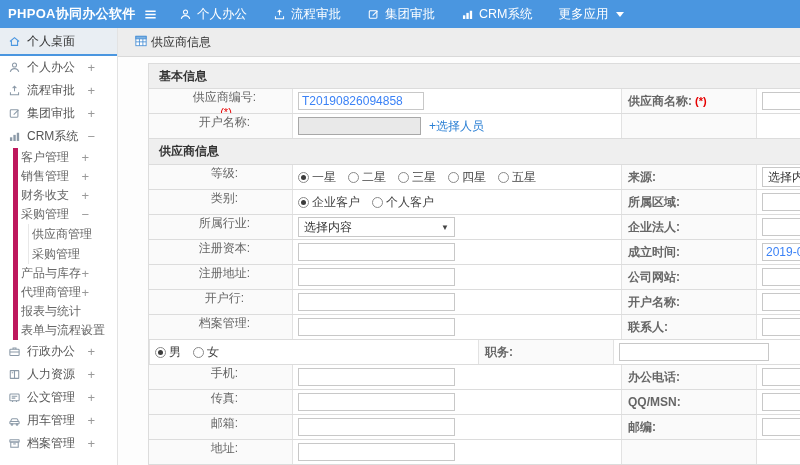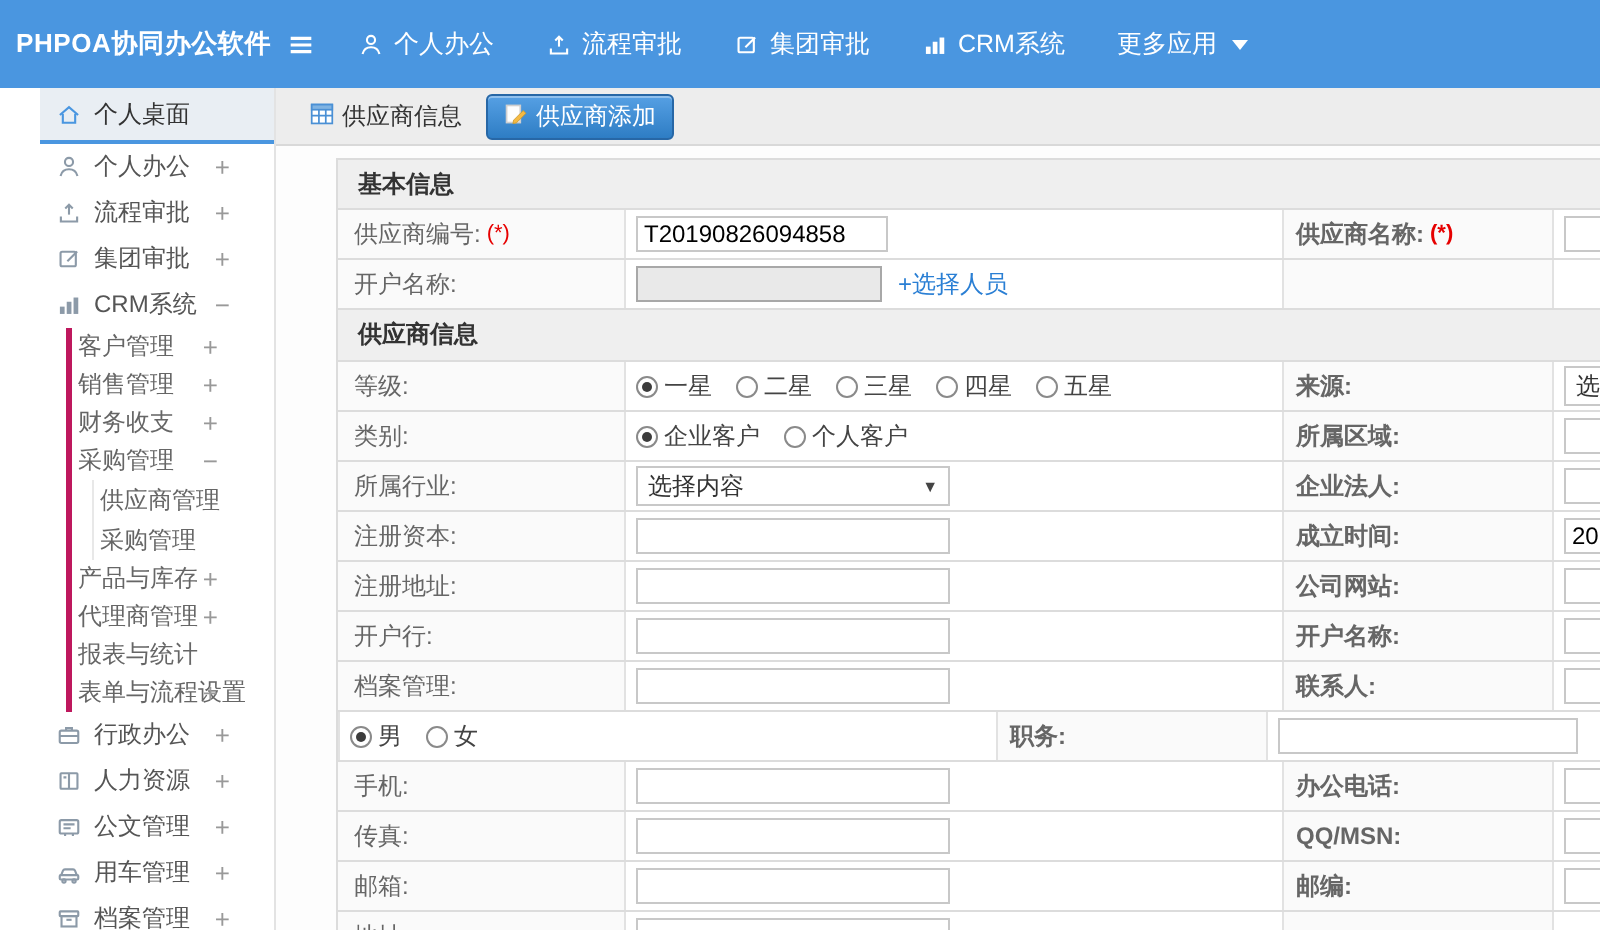--- a/index.html
+++ b/index.html
@@ -1,64 +1,64 @@
 <!DOCTYPE html>
 <html style="--c-top: #4a96e0; --c-tab: #2e7dc4; --c-link: #2a7fd4; --c-req: #e60000;"><head>
 <meta charset="utf-8">
 <style>
   * { box-sizing:border-box; margin:0; padding:0; }
   html,body { width:800px; height:465px; overflow:hidden; background:#fff;
     font-family:"Liberation Sans","DejaVu Sans",sans-serif; font-size:12px; color:#333; }
 
   
-  .topbar { height:44px; background:var(--c-top,#4a96e0); display:flex; align-items:center; color:#fff; }
+  .topbar { height:28px; background:var(--c-top,#4a96e0); display:flex; align-items:center; color:#fff; }
   .logo { width:128px; padding-left:8px; font-size:13px; font-weight:bold; letter-spacing:.3px; white-space:nowrap; }
   .menu-toggle { width:24px; margin-left:10px; margin-right:4px; display:flex; justify-content:center; align-items:center; cursor:pointer; }
   .topnav { display:flex; align-items:center; height:100%; }
   .nav-item { display:flex; align-items:center; gap:5px; padding:0 13px; height:100%; font-size:12.5px; cursor:pointer; white-space:nowrap; }
   .nav-item svg { display:block; }
   .caret { margin-left:3px; display:flex; }
 
   
-  .layout { display:flex; height:437px;margin-left:20px; }
+  .layout { display:flex; height:437px; }
   .sidebar { width:118px; flex:none; background:#fff; border-right:1px solid #e3e3e3; overflow:hidden; }
   .main { flex:1; overflow:hidden; background:#fdfdfd; }
 
   
   .snav-item { position:relative; height:23px; display:flex; align-items:center; color:#555; cursor:pointer; white-space:nowrap; }
   .snav-item .icn { position:absolute; left:8px; width:14px; height:14px; color:#8c9aa8; display:flex; align-items:center; }
   .snav-item .lbl { margin-left:27px; }
   .snav-item.active { height:28px; background:#e9eef3; color:#333; border-bottom:2px solid var(--c-top,#4a96e0); }
   .snav-item.active .icn { color:var(--c-top,#4a96e0); }
   .expander { position:absolute; right:22px; color:#999; font-size:13px; line-height:1; cursor:pointer; }
-  .submenu { border-left:3px solid #be185d; margin-left:13px; }
+  .submenu { border-left:5px solid #be185d; margin-left:13px; }
   .sub-item { position:relative; height:19px; display:flex; align-items:center; color:#666; padding-left:3px; cursor:pointer; white-space:nowrap; }
   .sub-item .expander { right:28px; }
   .subsub { border-left:1px solid #e8e8e8; margin-left:10px;text-align:right; }
   .subsub .sub-item { height:20px; }
 
   
   .tabstrip { height:29px; background:#ededed; border-bottom:1px solid #d9d9d9; display:flex; align-items:center; padding-left:13px; gap:8px; }
   .tab { display:flex; align-items:center; gap:4px; font-size:12px; color:#333; cursor:pointer; padding:3px 4px; white-space:nowrap; }
   .tab.active { background:linear-gradient(#56a0e4,var(--c-tab,#2e7dc4)); border:1px solid #2767a6; border-radius:3px; color:#fff; padding:2px 8px; box-shadow:inset 0 1px 0 rgba(255,255,255,.35); }
 
   
   .form-wrap { margin:6px 0 0 30px; width:1058px; background:#fff; }
   .sec-header { height:26px; line-height:24px; background:#efefef; border:1px solid #dcdcdc; font-weight:bold; color:#333; padding-left:10px; }
   .sec-header + .frow, .frow + .sec-header { border-top:none; }
   .frow { display:flex; height:25px; border:1px solid #dcdcdc; border-top:none; align-items:stretch; background:#fff; }
   .fcell { display:flex; align-items:center; overflow:hidden; }
   .fl { background:#fafafa; color:#666; }
-  .fl1 { width:143px; padding-left:8px; }
+  .fl1 { width:143px; padding-left:8px;flex-direction:column; }
   .ff1 { width:330px; padding-left:5px; border-left:1px solid #e2e2e2; border-right:1px solid #e2e2e2; }
   .fl2 { width:135px; padding-left:6px; border-right:1px solid #e2e2e2;font-weight:bold; }
   .ff2 { flex:1; padding-left:5px; }
   .req { color:var(--c-req,#e60000); margin-left:3px; font-size:11px; }
 
-  input.txt { height:18px; border:1px solid #c8c8c8; padding:0 3px; font-size:12px; color:#000000; background:#fff; font-family:inherit; }
+  input.txt { height:18px; border:1px solid #c8c8c8; padding:0 3px; font-size:12px; color:#3b82f6; background:#fff; font-family:inherit; }
   input.ro { background:#e9e9e9; border:1px solid #a8a8a8; }
   .sel { height:20px; border:1px solid #c8c8c8; background:#fff; display:flex; align-items:center; justify-content:space-between; padding:0 5px; color:#333; cursor:pointer; }
   .sel-caret { font-size:8px; color:#444; margin-left:6px; }
   .radios { display:flex; align-items:center; gap:12px; }
   .radio-opt { display:flex; align-items:center; gap:3px; color:#444; cursor:pointer; }
   .rdot { width:11px; height:11px; border:1px solid #8a8a8a; border-radius:50%; background:#fff; position:relative; flex:none; }
   .rdot.on::after { content:""; position:absolute; left:2px; top:2px; right:2px; bottom:2px; border-radius:50%; background:#3c3c3c; }
   .link { color:var(--c-link,#2a7fd4); margin-left:8px; cursor:pointer; white-space:nowrap; }
 </style>
 </head>
@@ -272,27 +272,20 @@
   <main class="main">
     <div class="tabstrip" id="tabstrip">
         <div class="tab">
           <span><svg width="12" height="12" viewBox="0 0 14 14">
               <rect x="1" y="1.5" width="12" height="11" fill="#fff" stroke="#4a90d5"></rect>
               <rect x="1" y="1.5" width="12" height="3" fill="#7fb3e2" stroke="#4a90d5"></rect>
               <path d="M1 8h12M5.2 4.5v8M9.2 4.5v8" stroke="#4a90d5" fill="none"></path>
             </svg></span>
           <span>供应商信息</span>
         </div>
-        <div class="tab active">
-          <span><svg width="12" height="12" viewBox="0 0 14 14">
-              <rect x="1.5" y="2" width="8" height="10" fill="#fdfdfd" stroke="#cfcfcf"></rect>
-              <path d="M5.6 10.6l5.6-5.6 1.6 1.6-5.6 5.6-2 .4z" fill="#f5b942" stroke="#c79a2e" stroke-width="0.5"></path>
-            </svg></span>
-          <span>供应商添加</span>
-        </div>
       </div>
     <div class="form-wrap" id="formwrap">
         <div class="sec-header">基本信息</div>
         <div class="frow">
           <div class="fcell fl fl1">
             <span>供应商编号:</span>
             <span class="req">(*)</span>
           </div>
           <div class="fcell ff1">
             <input class="txt" type="text" value="T20190826094858" style="width: 126px;">

